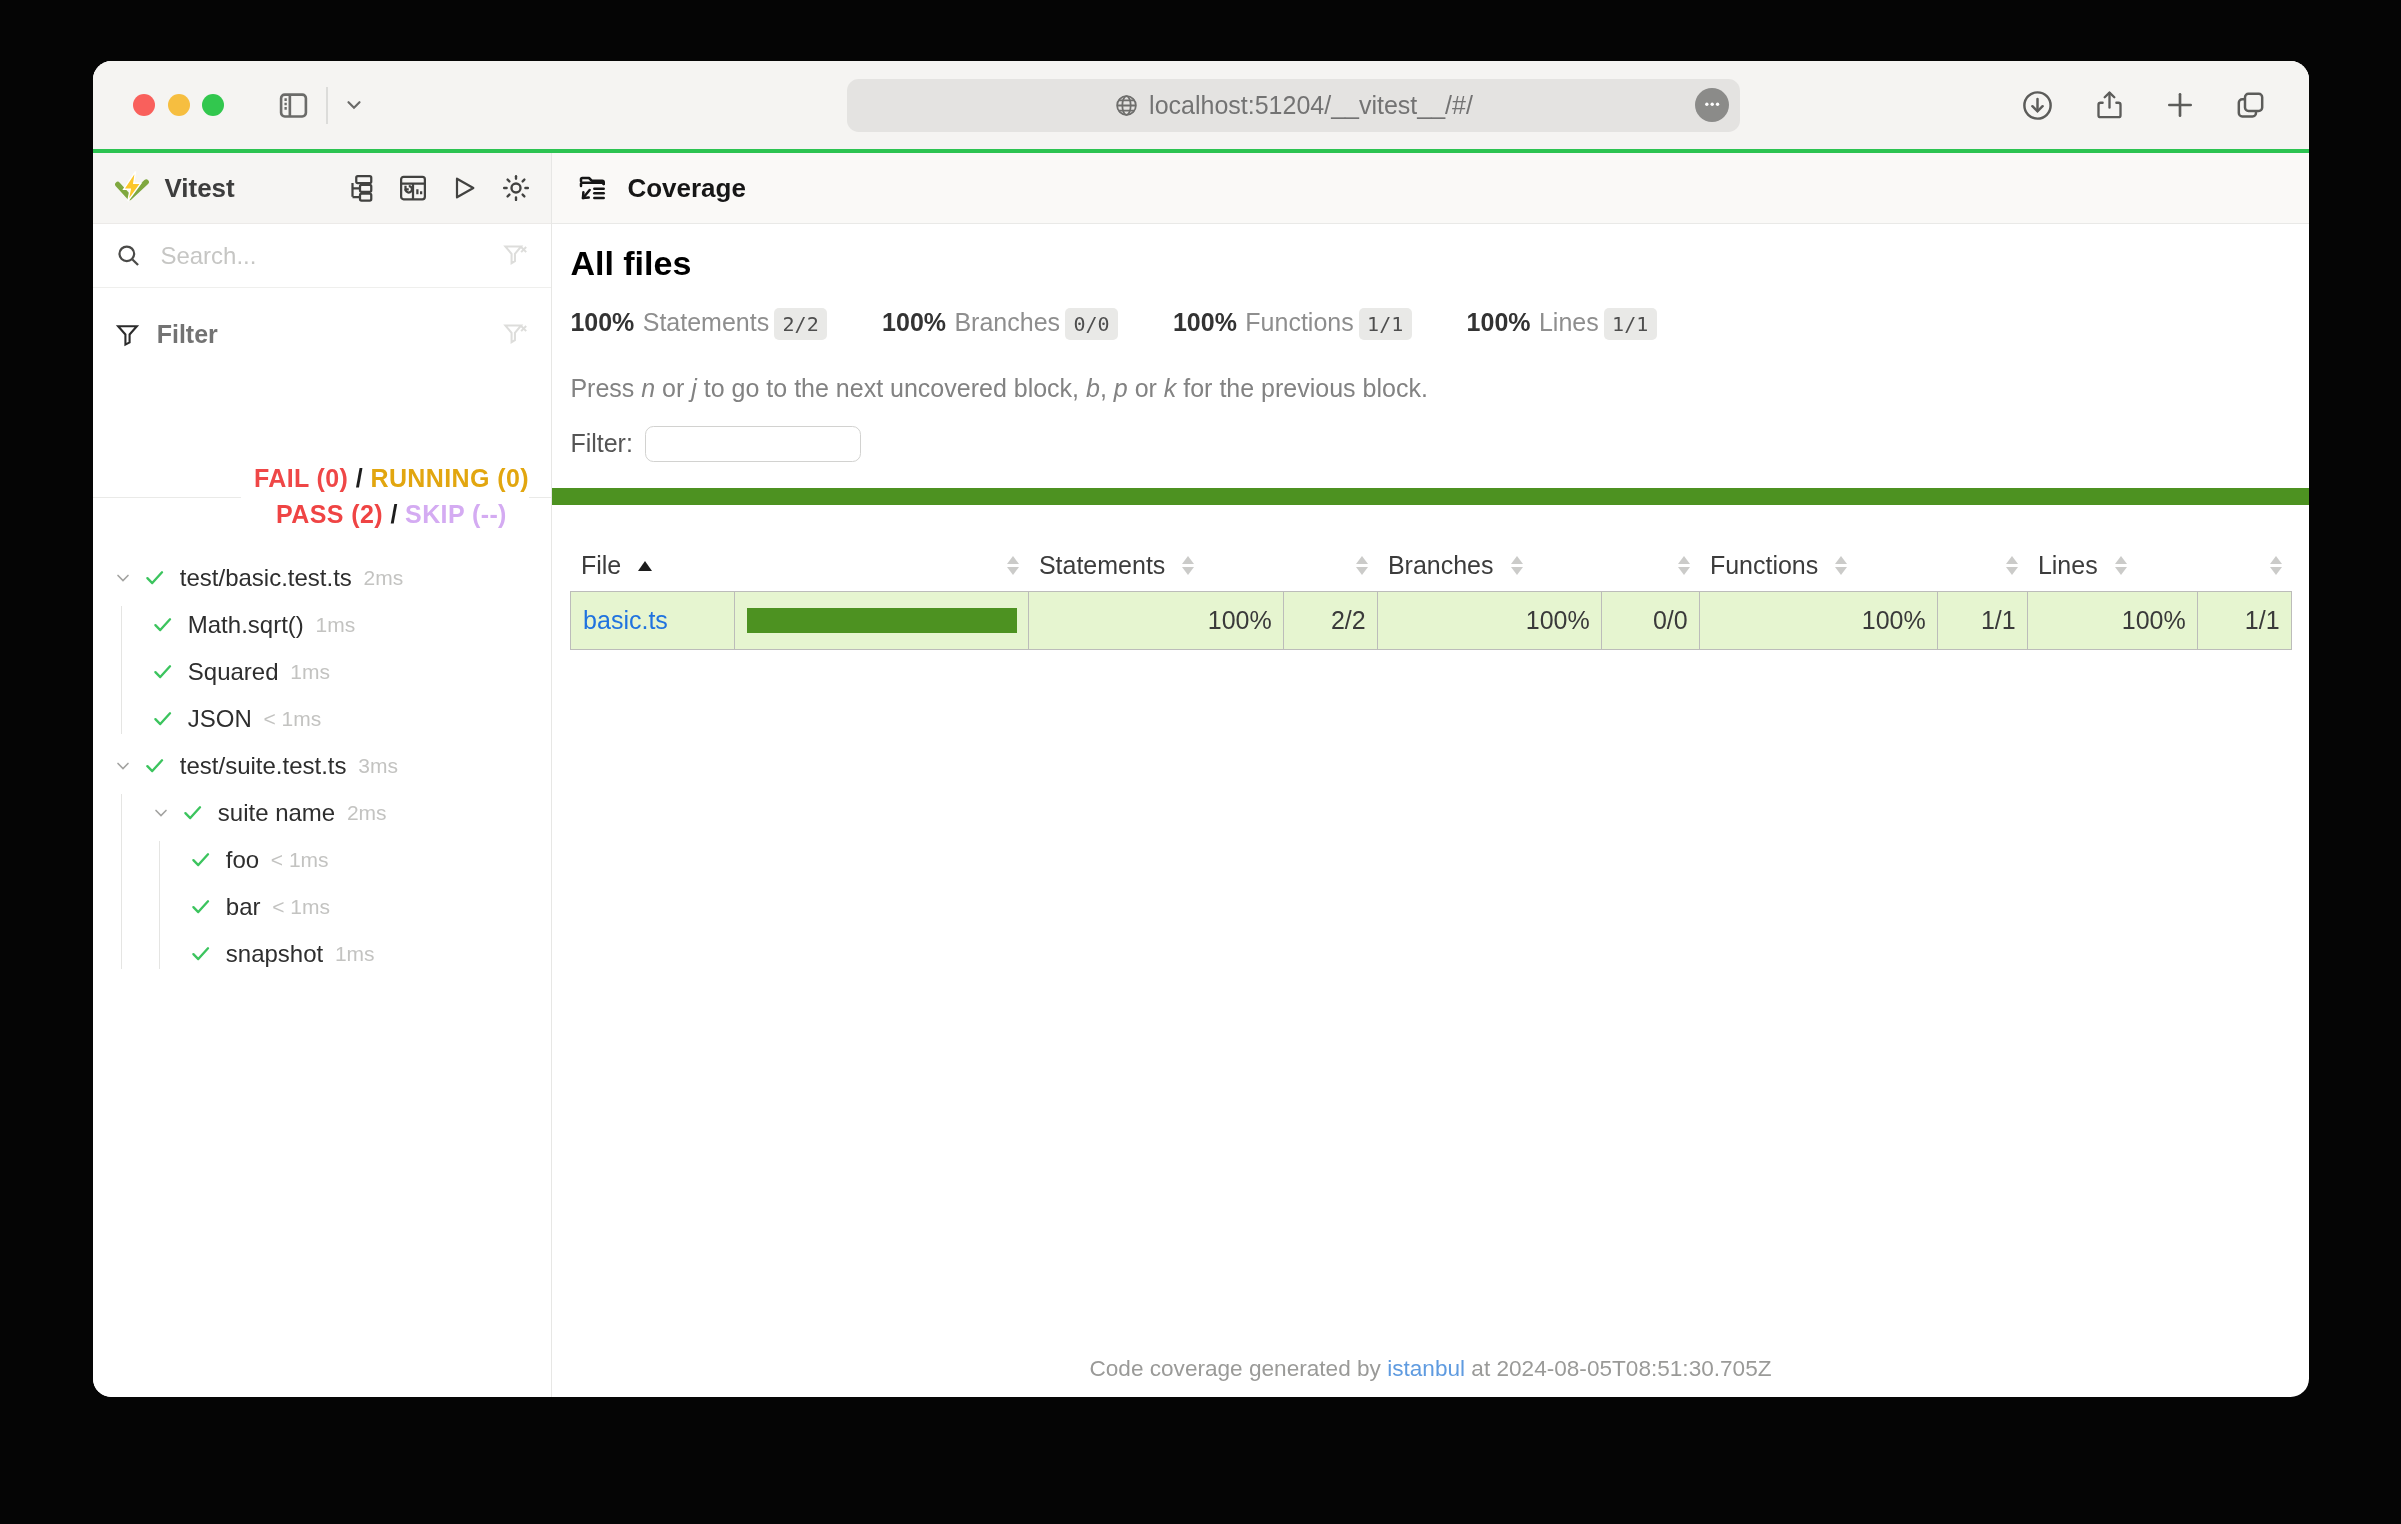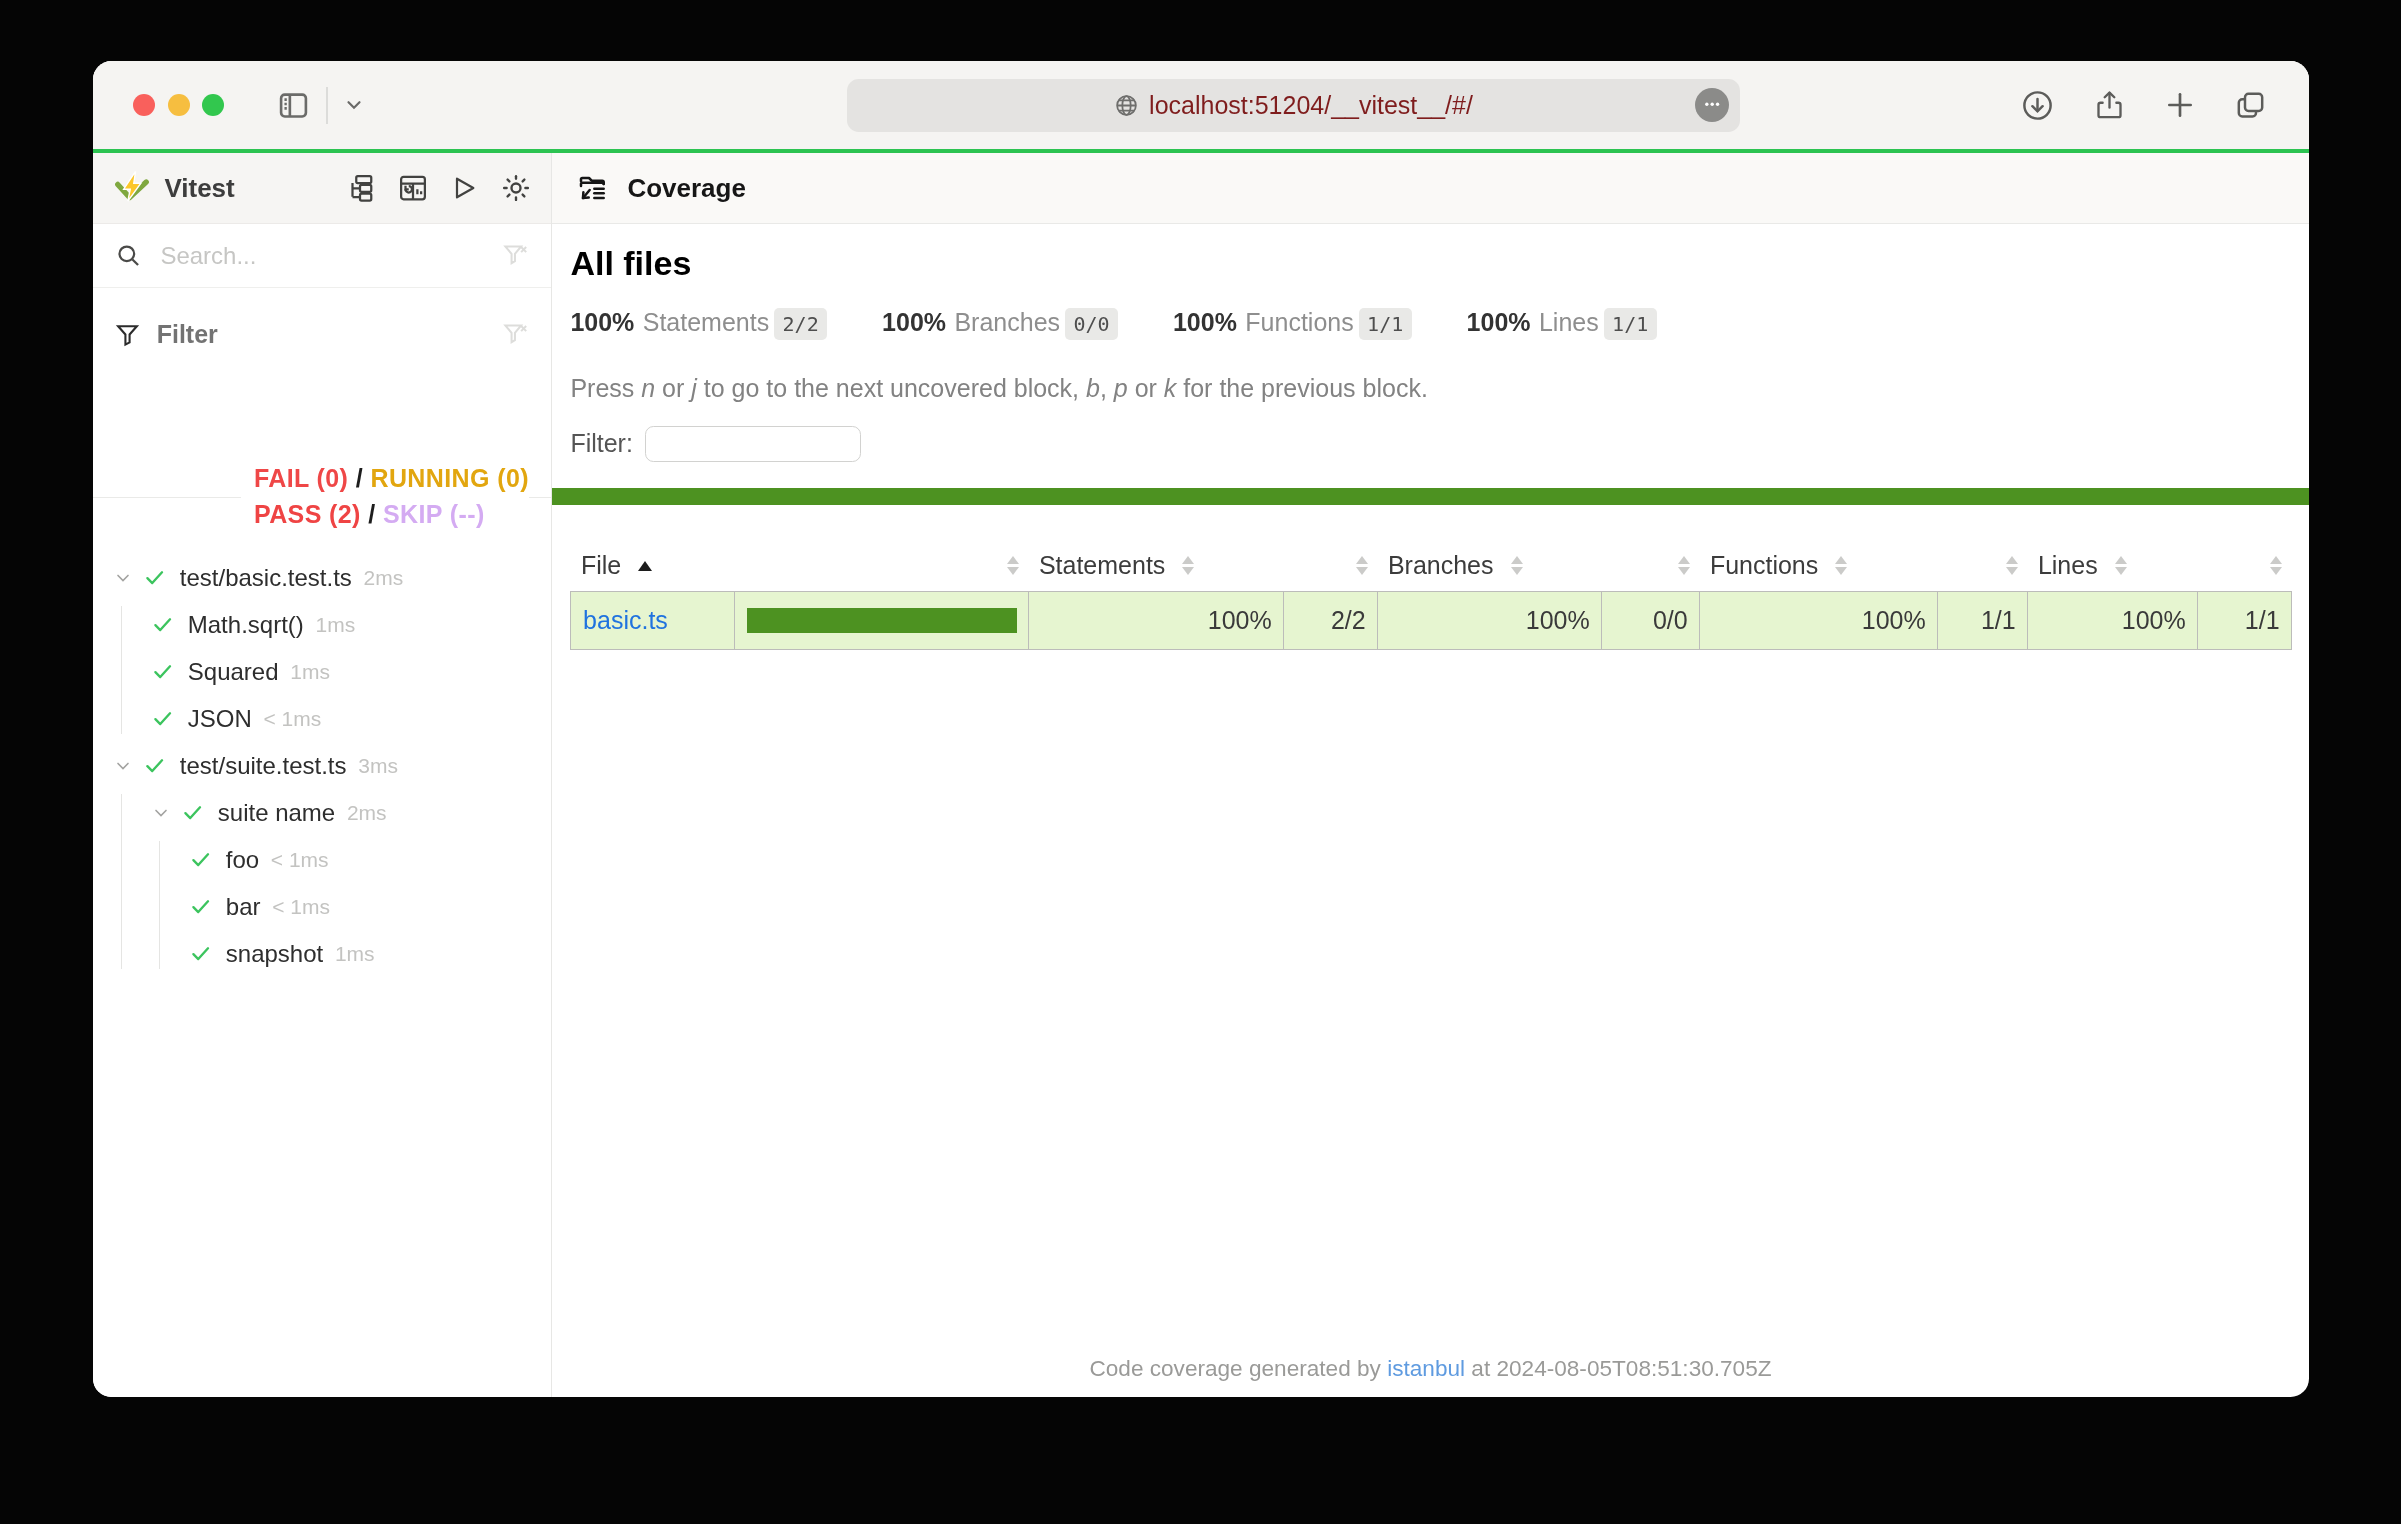--- a/index.html
+++ b/index.html
@@ -5,21 +5,21 @@
   * { margin:0; padding:0; box-sizing:border-box; }
   html,body { width:2401px; height:1524px; background:#050505; font-family:"Liberation Sans", sans-serif; overflow:hidden; }
   .window { position:absolute; left:93px; top:61px; width:2216px; height:1336px; background:#fff; border-radius:18.4px; overflow:hidden; display:flex; flex-direction:column; }
 
   
   .chrome { height:88px; background:#f5f4f2; display:flex; align-items:center; position:relative; flex:none; }
   .lights { display:flex; gap:12.5px; padding-left:40px; }
   .light { width:22px; height:22px; border-radius:50%; }
   .toolbar-left { display:flex; align-items:center; margin-left:52px; gap:15px; color:#6b6b69; }
   .vdiv { width:1.7px; height:37px; background:#dcdcda; }
-  .urlbar { position:absolute; left:754px; top:17.5px; width:893px; height:53px; background:#e4e3e1; border-radius:11.7px; display:flex; align-items:center; justify-content:center; gap:10px; color:#7f1d1d; font-size:25px; }
+  .urlbar { position:absolute; left:754px; top:17.5px; width:893px; height:53px; background:#e4e3e1; border-radius:11.7px; display:flex; align-items:center; justify-content:center; gap:10px; color:#737373; font-size:25px; }
   .urlbar .ell { position:absolute; right:11px; top:9.2px; width:34px; height:34px; border-radius:50%; background:#8b8b89; display:flex; align-items:center; justify-content:center; }
   .chrome-right { position:absolute; right:42px; top:0; height:88px; display:flex; align-items:center; gap:38px; color:#5c5c5a; }
   .accentline { height:4.2px; background:#2cc351; flex:none; }
 
   
   .appbody { flex:1; display:flex; min-height:0; }
 
   
   .sidebar { width:459px; flex:none; border-right:1.7px solid #e7e7e5; display:flex; flex-direction:column; background:#fff; }
   .s-header { height:71px; flex:none; background:#f6f5f3; border-bottom:0.8px solid #eceae8; display:flex; align-items:center; padding:0 20px; }
@@ -29,21 +29,21 @@
   .search-ph { font-size:24px; color:#c6c6c4; margin-left:18.4px; flex:1; }
   .filter-sec { height:209px; flex:none; padding:22px 22px 0 22px; }
   .filter-head { display:flex; align-items:center; height:48px; color:#2a2a2a; }
   .filter-title { font-size:25px; font-weight:700; margin-left:16.7px; color:#737373; }
   .dim-icon { color:#dddddb; margin-left:auto; }
   .cb-grid { display:grid; grid-template-columns:1fr 1fr; }
   .cb-row { display:flex; align-items:center; height:50px; }
   .cb { width:24px; height:24px; border:2.5px solid #3f3f3f; border-radius:5px; background:#fff; flex:none; }
   .cb-label { font-size:24px; color:#1b1b1b; margin-left:18.4px; }
   .tree-area { flex:1; border-top:1.7px solid #eaeae8; min-height:0; }
-  .summary { width:fit-content; margin:-38px 22px 0 auto; background:#fff; padding-left:13.4px; text-align:left; font-weight:700; font-size:25px; line-height:36px; letter-spacing:0.4px; }
+  .summary { width:fit-content; margin:-38px 22px 0 auto; background:#fff; padding-left:13.4px; text-align:center; font-weight:700; font-size:25px; line-height:36px; letter-spacing:0.4px; }
   .c-fail{color:#ef4747} .c-run{color:#e2a60f} .c-pass{color:#ef4444} .c-skip{color:#d4abf2} .c-sep{color:#1d1d1d}
   .tree { list-style:none; padding:22px 0 0 20px; font-size:24px; color:#2e2e2e; }
   .trow { display:flex; align-items:center; height:47px; white-space:nowrap; }
   .chev { width:30px; flex:none; color:#a3a3a1; display:flex; align-items:center; }
   .tcheck { flex:none; margin-right:13.4px; color:#3cc45e; display:flex; align-items:center; }
   .ttime { font-size:21px; color:#c3c3c1; margin-left:11.7px; }
   .group { position:relative; padding-left:38px; }
   .group::before { content:''; position:absolute; left:7.5px; top:5px; bottom:8.4px; width:1.7px; background:#e5e5e3; }
 
   

